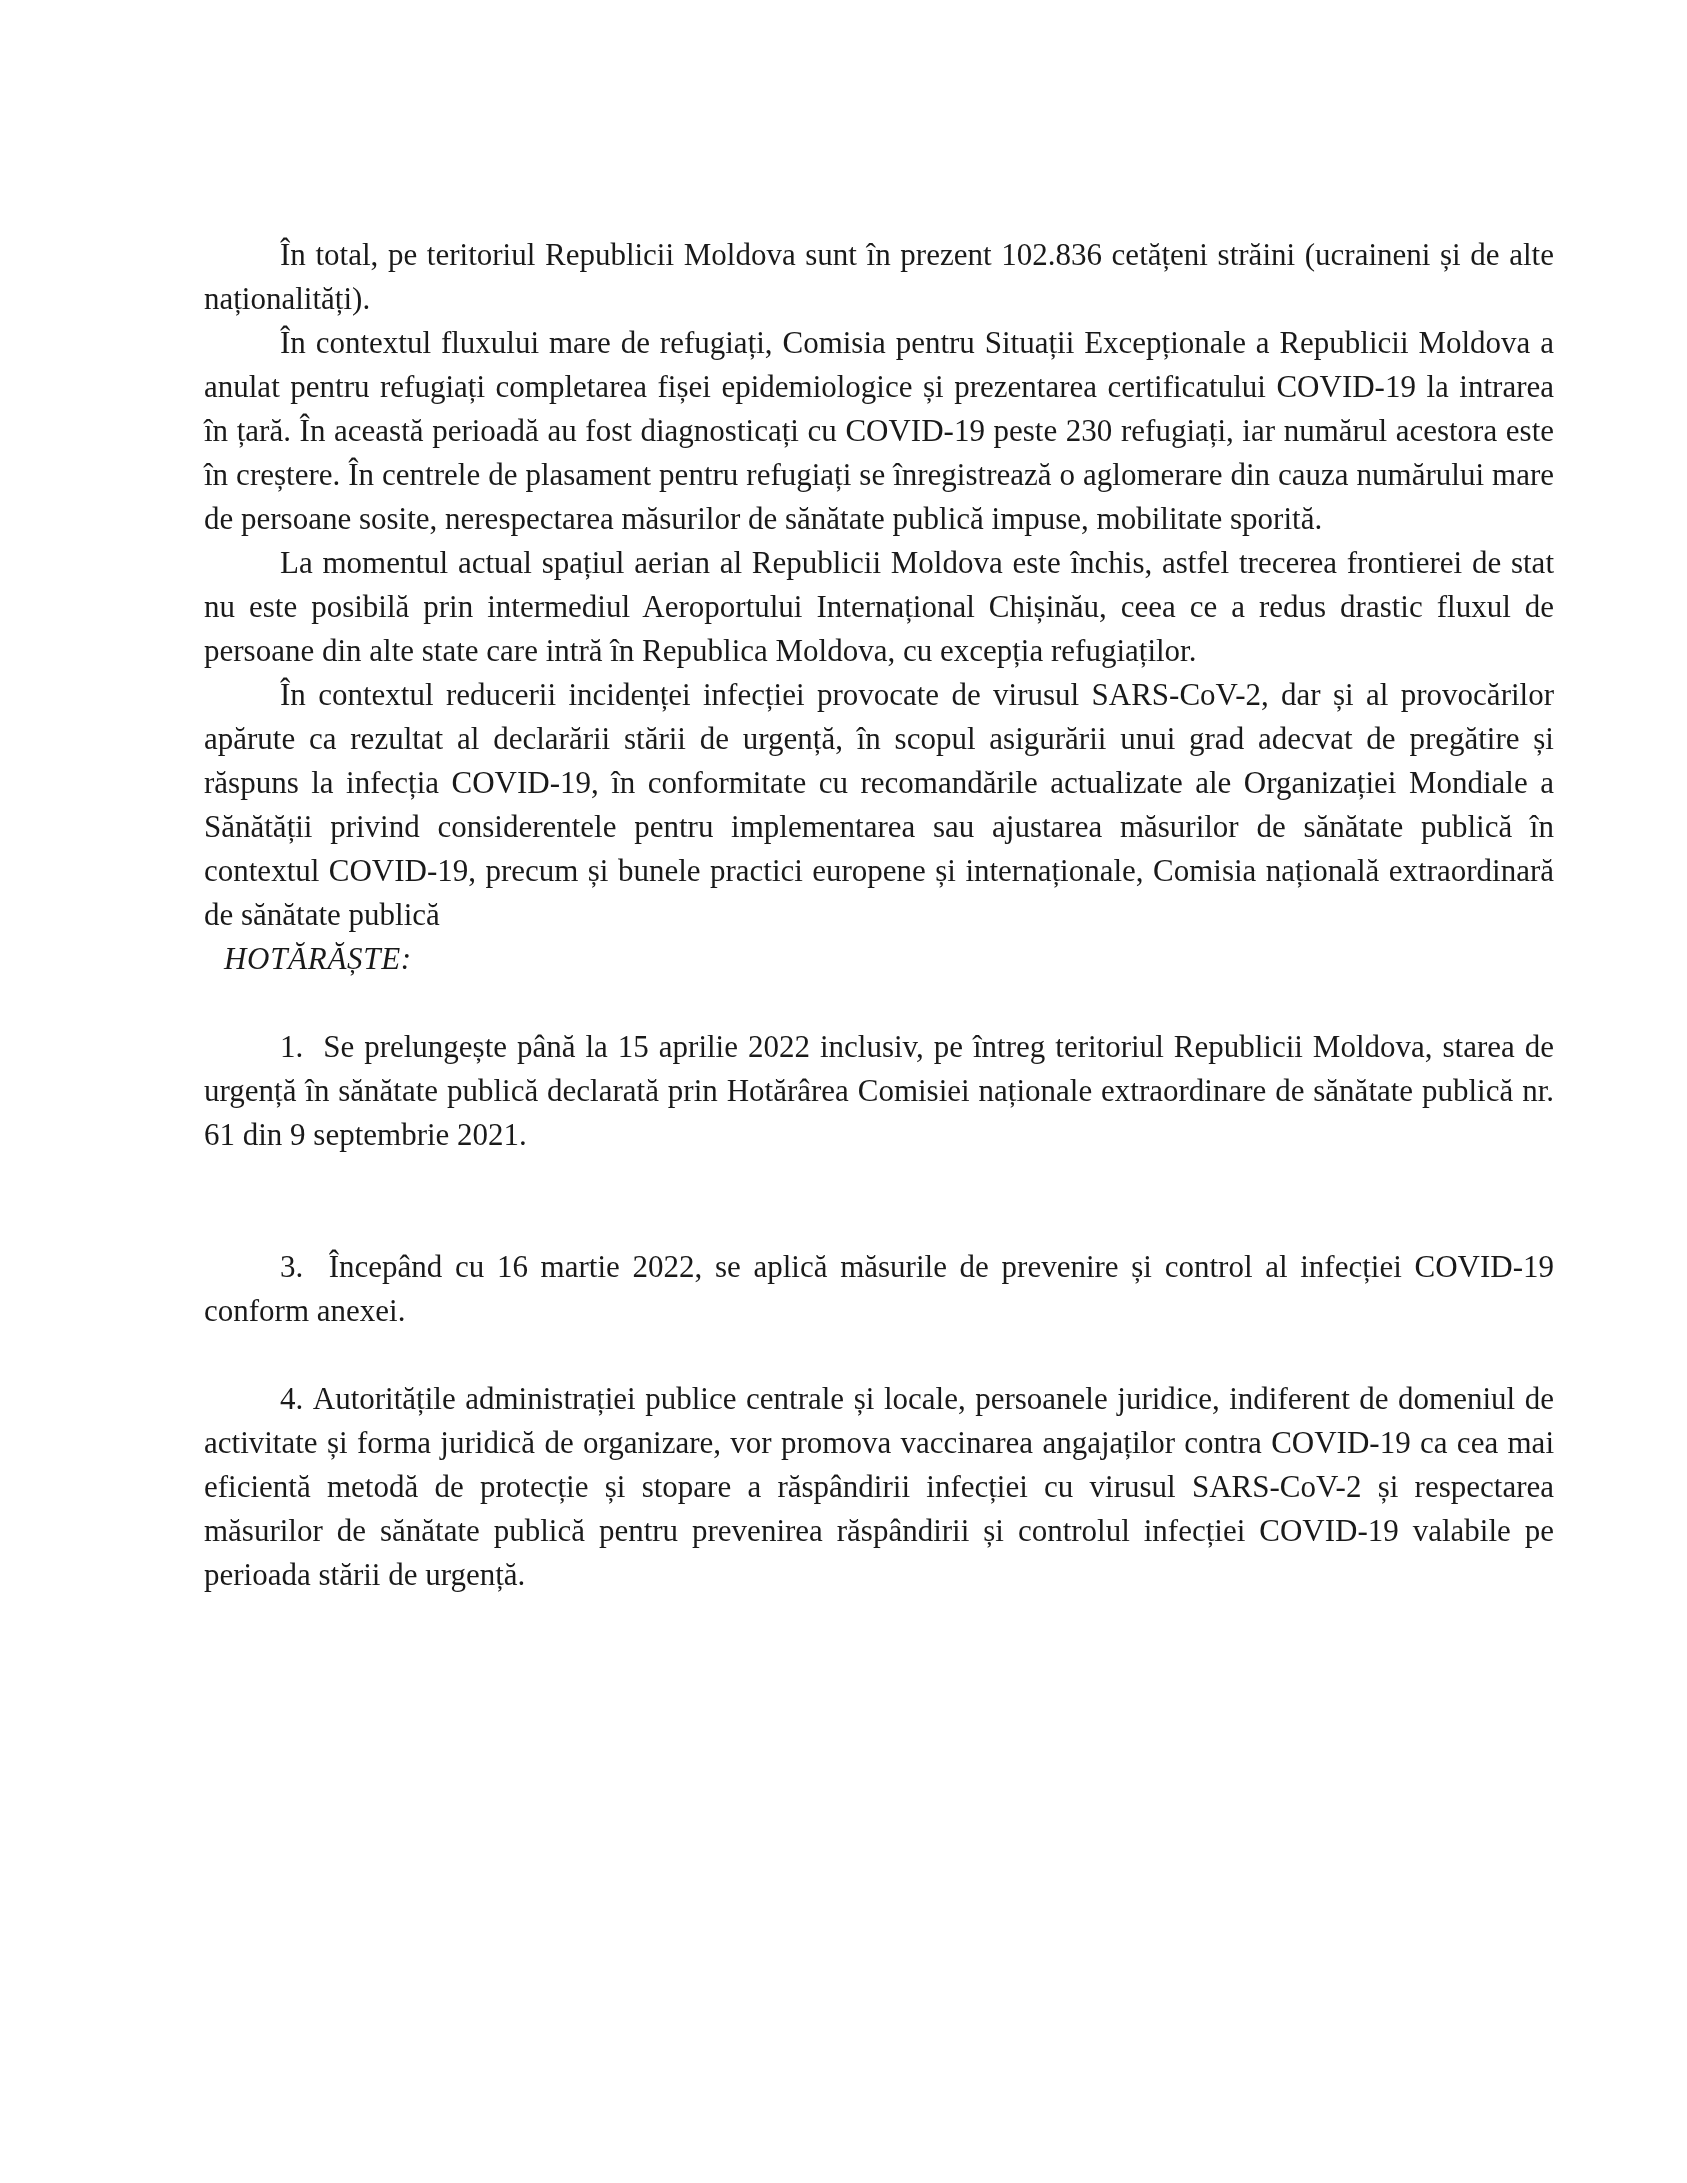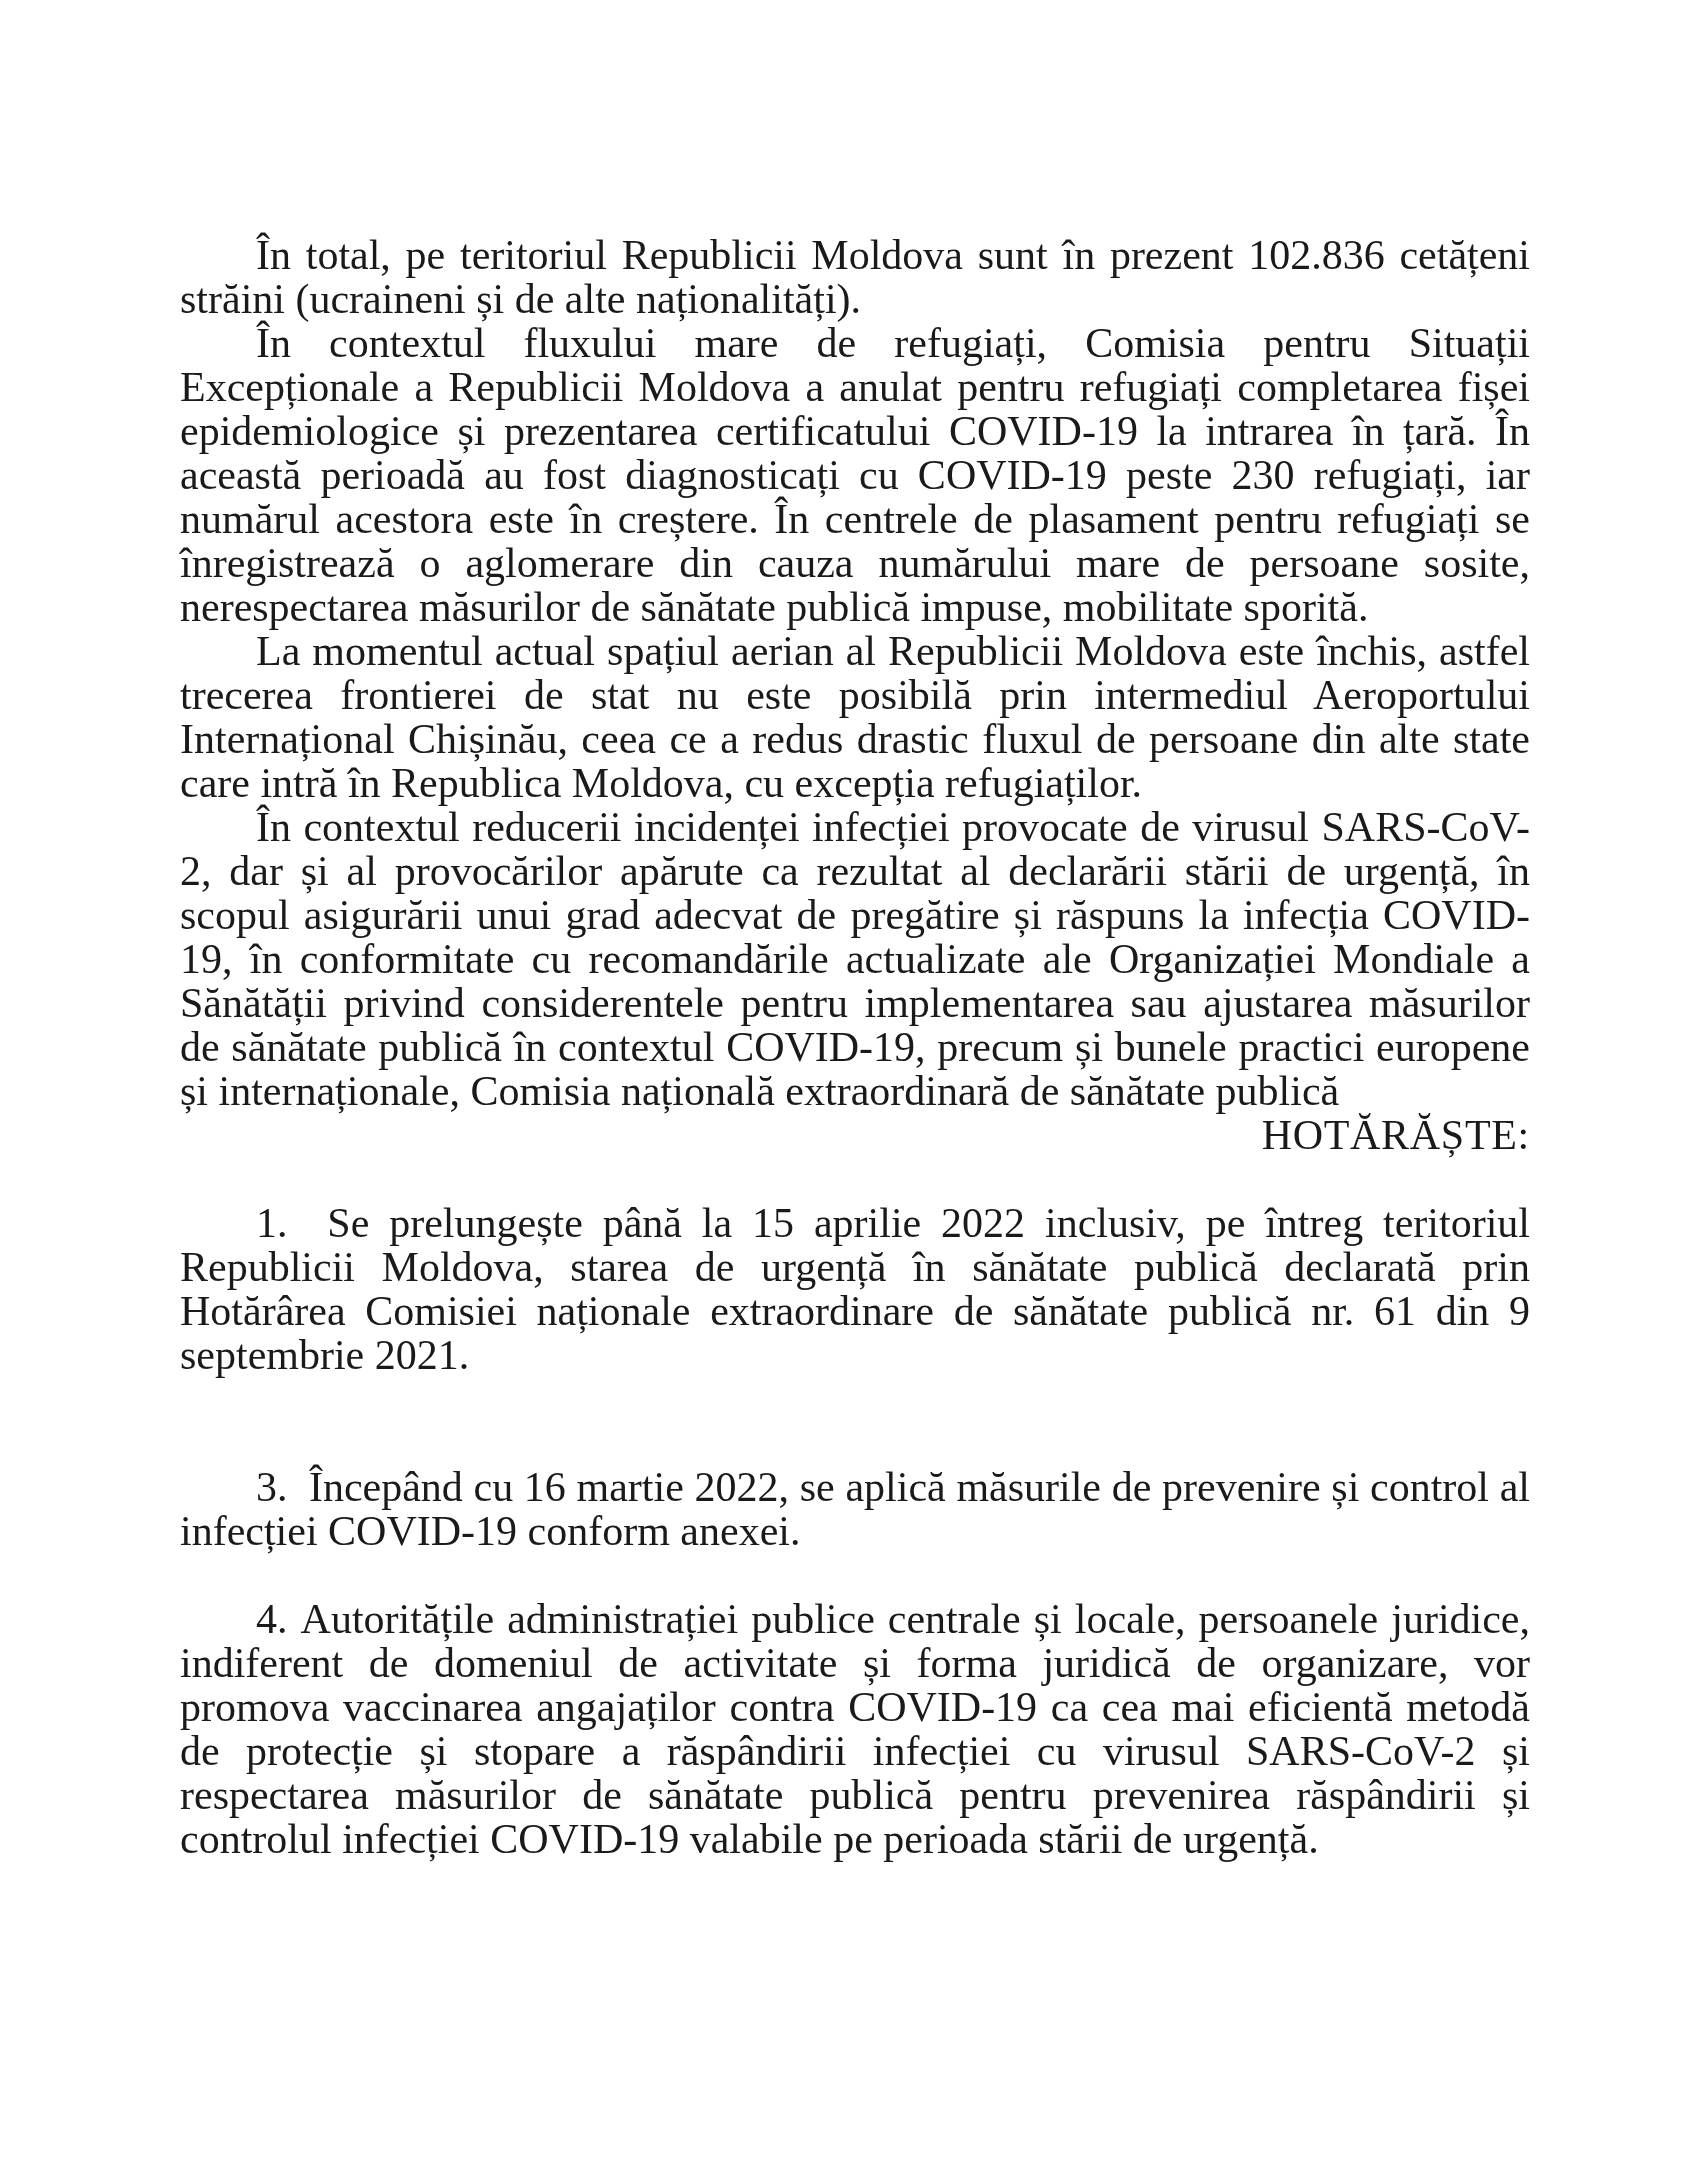--- a/index.html
+++ b/index.html
@@ -1,33 +1,34 @@
 <!DOCTYPE html>
 <html style="font-size:10.6px"><head>
 <meta charset="utf-8">
 <style>
   html, body { margin: 0; padding: 0; background: #ffffff; }
   body { width: 1688px; height: 2183px; position: relative; overflow: hidden; }
   .page {
     position: absolute;
-    left: 180px;
+    left: 204px;
     top: 233px;
     width: 1350px;
     font-family: "Liberation Serif", "DejaVu Serif", serif;
-    font-size: 42px;
+    font-size: 31px;
     line-height: 44px;
     color: #1a1a1a;
   }
   p { margin: 0; text-align: justify; }
   .indent { text-indent: 76px; }
   .heading {
-    text-align: right;
+    text-align: left;
     margin: 0 0 0 0;
     padding-left: 20px;
     letter-spacing: 0.7px;
+    font-style: italic;
   }
   .gap { height: 44px; }
   .item { text-indent: 76px; text-align: justify; }
   .item .num { display: inline-block; text-indent: 0; }
 </style>
 </head>
 <body>
 
 <div class="page">
   <p class="indent">În total, pe teritoriul Republicii Moldova sunt în prezent 102.836 cetățeni străini (ucraineni și de alte naționalități).</p>

